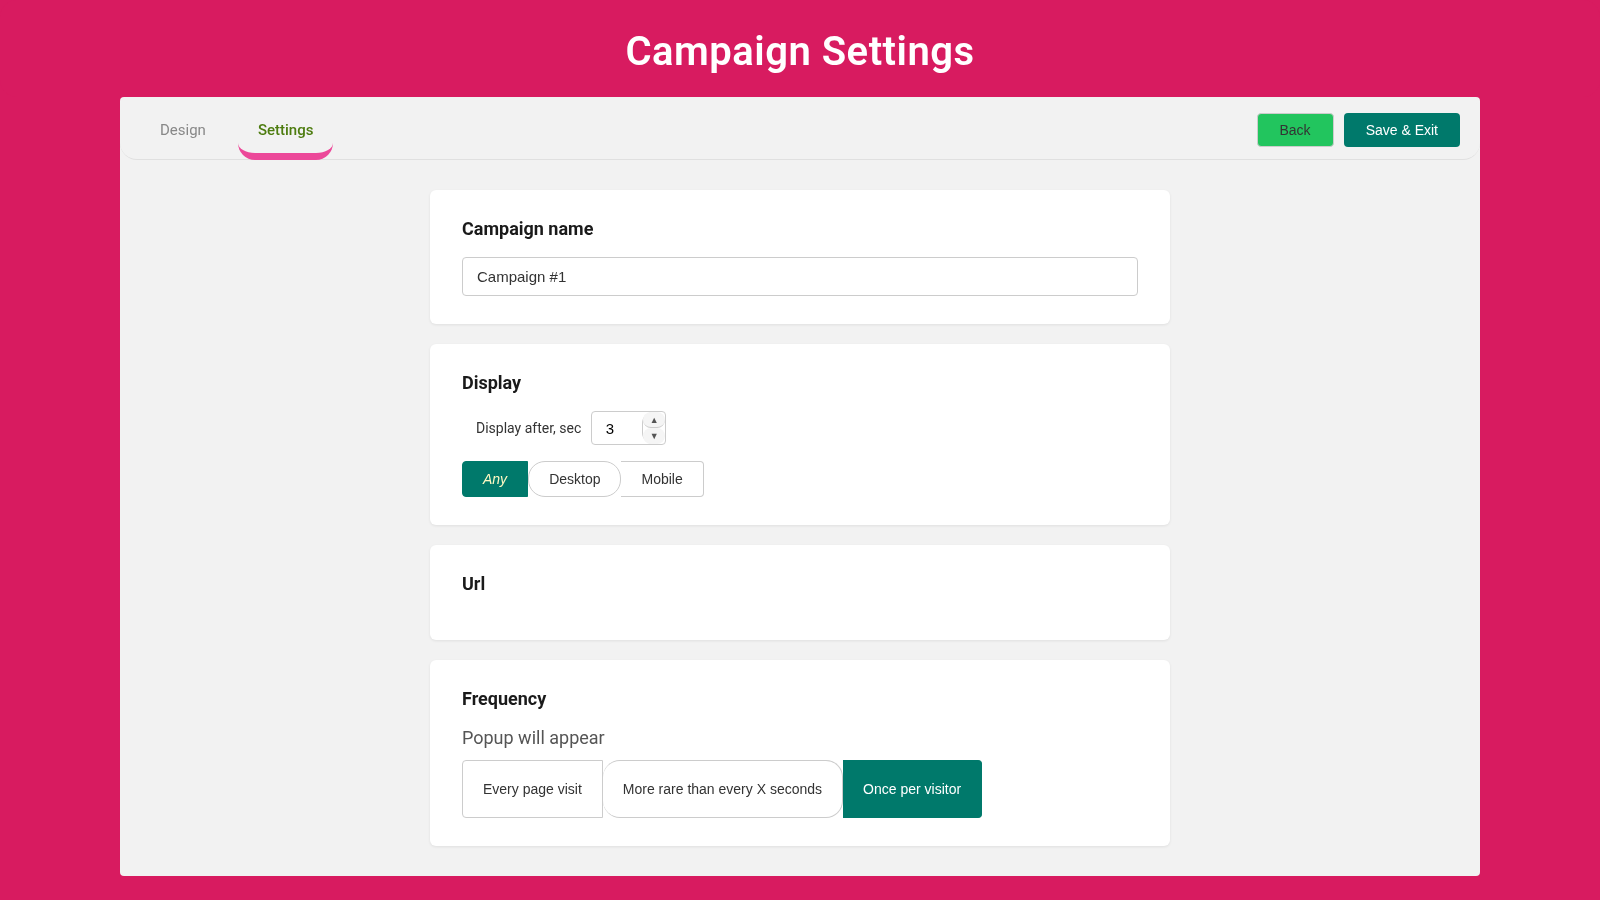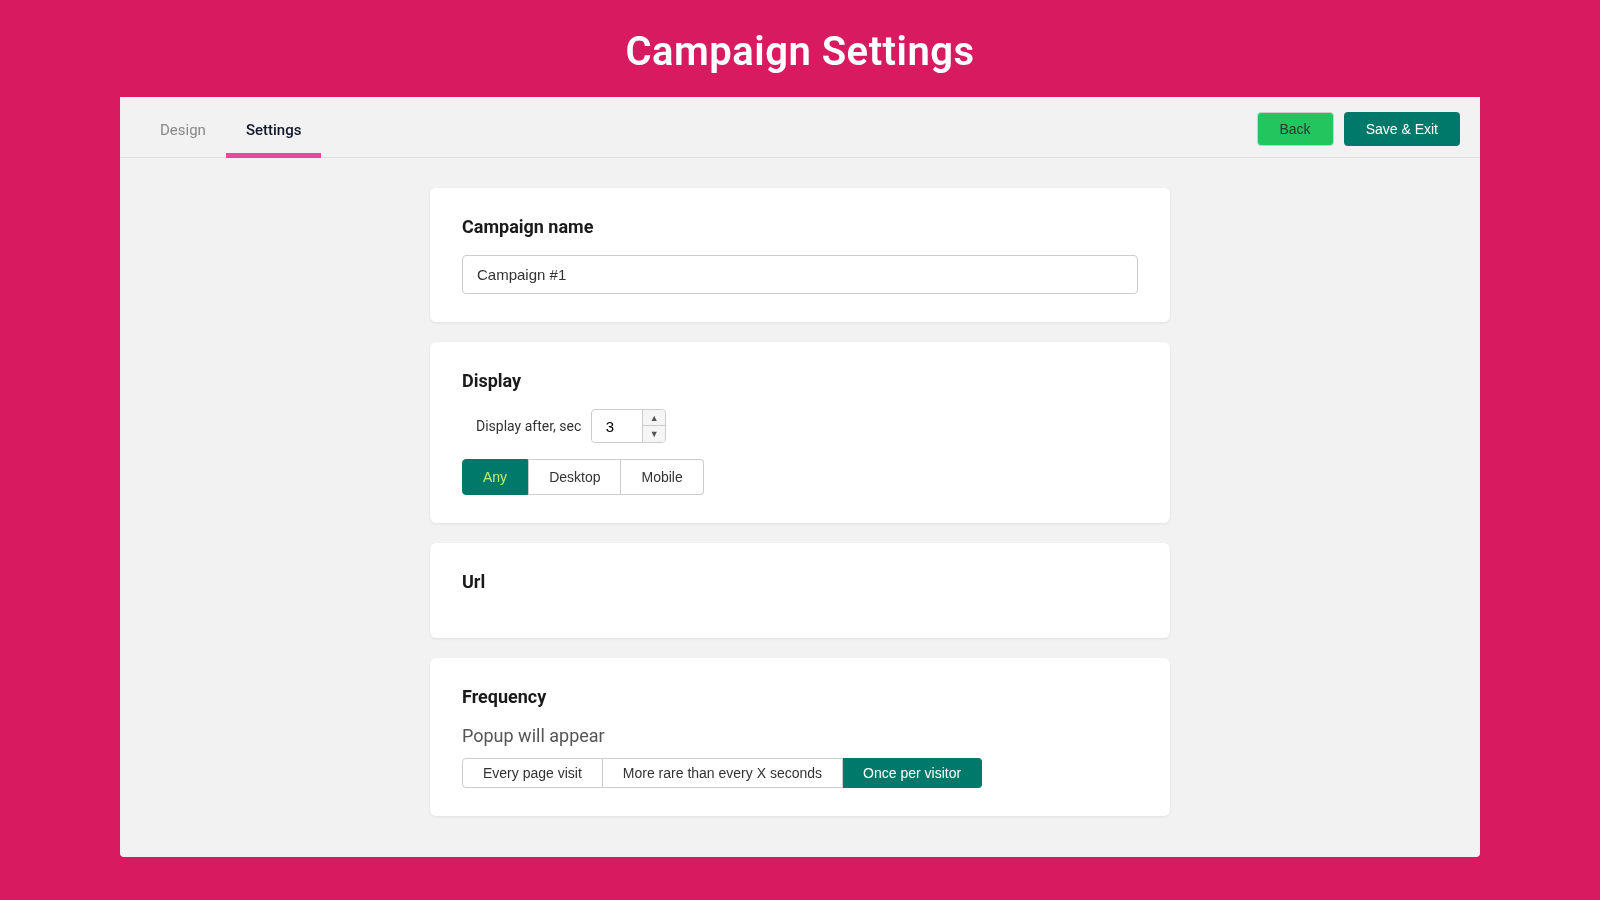--- a/index.html
+++ b/index.html
@@ -1,18 +1,19 @@
 <!DOCTYPE html>
 <html><head>
   <meta charset="utf-8">
   <style>
     * {
       box-sizing: border-box;
       margin: 0;
       padding: 0;
+      border-radius: 17px;
     }
 
     body {
       width: 1600px;
       height: 900px;
       font-family: -apple-system, BlinkMacSystemFont, 'Segoe UI', Roboto, sans-serif;
       background-color: #d81b60;
       overflow: hidden;
     }
 
@@ -40,35 +41,35 @@
       display: flex;
       align-items: center;
       justify-content: space-between;
       padding: 14px 20px 0;
       border-bottom: 1px solid #e0e0e0;
       background-color: #f2f2f2;
     }
 
     .nav-tabs {
       display: flex;
-      gap: 0;
+      gap: 12px;
     }
 
     .nav-tab {
       padding: 10px 20px 14px;
       font-size: 15px;
       color: #888;
       cursor: pointer;
       border-bottom: 3px solid transparent;
       margin-bottom: -1px;
     }
 
     .nav-tab.active {
-      color: #0f172a;
-      border-bottom: 5px solid #ec4899;
+      color: #4d7c0f;
+      border-bottom: 7px solid #ec4899;
       font-weight: 500;
     }
 
     .nav-actions {
       display: flex;
       gap: 10px;
       padding-bottom: 10px;
     }
 
     .btn-back {
@@ -201,22 +202,23 @@
     .device-btn:first-child {
       border-radius: 4px 0 0 4px;
     }
 
     .device-btn:last-child {
       border-radius: 0 4px 4px 0;
     }
 
     .device-btn.active {
       background: #00796b;
-      color: #bef264;
+      color: #fef9c3;
       border-color: #00796b;
+      font-style: italic;
     }
 
     .device-btn + .device-btn {
       border-left: none;
     }
 
     .device-btn.active + .device-btn {
       border-left: 1px solid #ccc;
     }
 
@@ -242,21 +244,21 @@
       color: #555;
       margin-bottom: 12px;
     }
 
     .frequency-buttons {
       display: flex;
       gap: 0;
     }
 
     .freq-btn {
-      padding: 6px 20px;
+      padding: 20px 20px;
       border: 1px solid #ccc;
       background: #fff;
       font-size: 14px;
       color: #333;
       cursor: pointer;
     }
 
     .freq-btn:first-child {
       border-radius: 4px 0 0 4px;
     }

